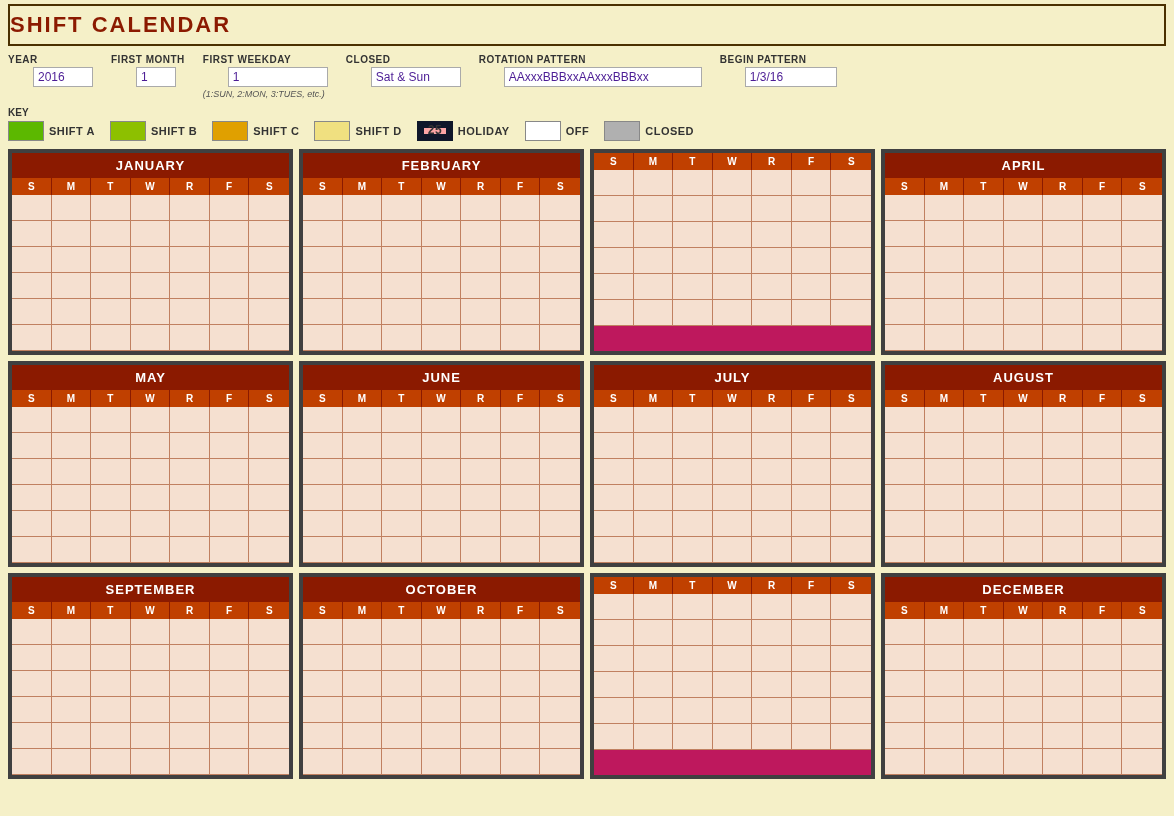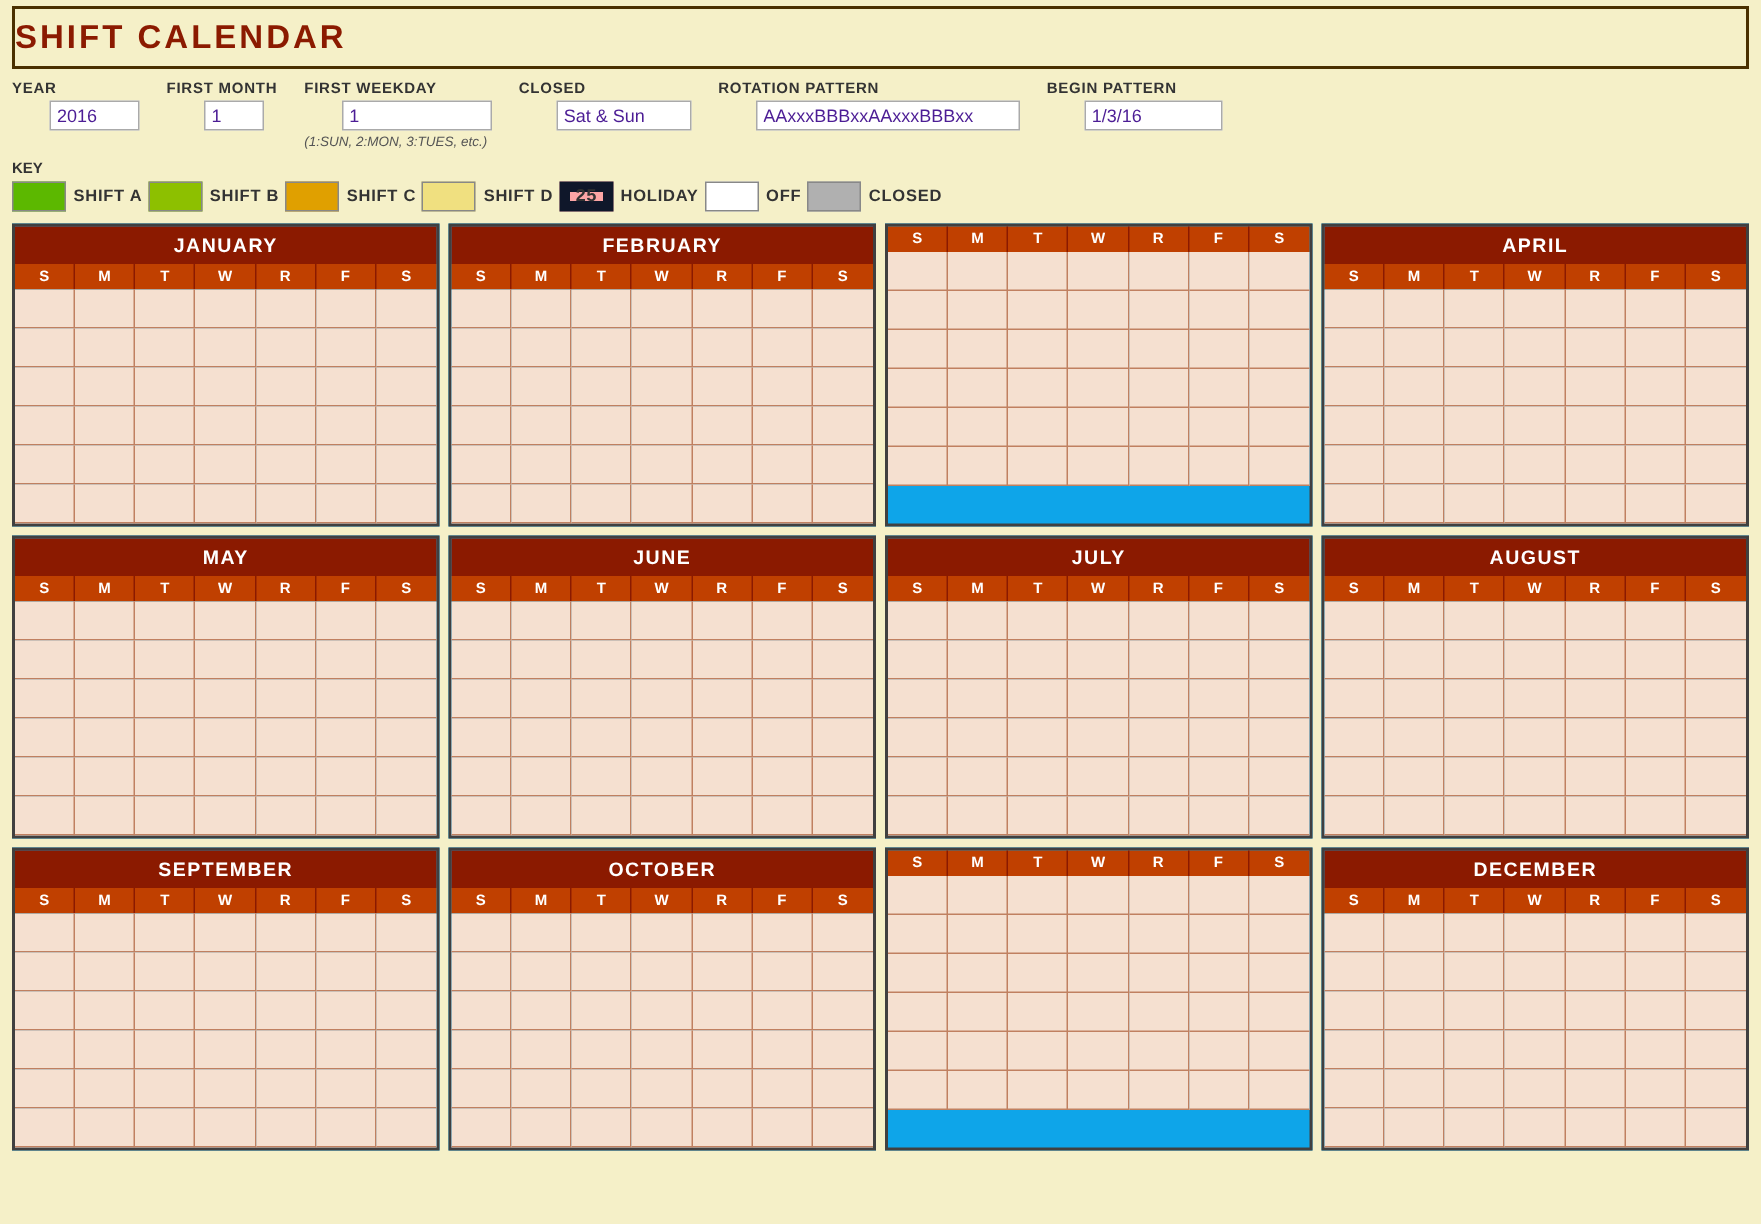--- a/index.html
+++ b/index.html
@@ -57,42 +57,42 @@
       background: white;
       padding: 2px 4px;
       font-size: 12px;
       color: #4c1d95;
       margin-left: 25px;
     }
     .control-input.year { width: 60px; }
     .control-input.first-month { width: 40px; }
     .control-input.first-weekday { width: 100px; }
     .control-input.closed { width: 90px; }
-    .control-input.rotation { width: 176px; }
+    .control-input.rotation { width: 198px; }
     .control-input.begin { width: 92px; }
     .hint-text {
       font-size: 9px;
       color: #555;
       font-style: italic;
     }
 
     
     .key-section {
       margin-bottom: 8px;
     }
     .key-label {
       font-size: 10px;
       font-weight: bold;
       color: #333;
       margin-bottom: 3px;
     }
     .key-items {
       display: flex;
       align-items: center;
-      gap: 4px;
+      gap: 15px;
       flex-wrap: wrap;
     }
     .key-item {
       display: flex;
       align-items: center;
       gap: 5px;
     }
     .key-swatch {
       width: 36px;
       height: 20px;
@@ -125,22 +125,22 @@
     }
 
     
     .calendar-section {
       display: grid;
       grid-template-columns: repeat(4, 1fr);
       gap: 6px;
     }
 
     .month-calendar {
-      border: 2px solid #404040;
-      background: #0ea5e9;
+      border: 4px solid #404040;
+      background: #be185d;
     }
     .month-header {
       background: #8b1a00;
       color: white;
       text-align: center;
       font-size: 13px;
       font-weight: bold;
       padding: 5px 0;
       letter-spacing: 1px;
     }

